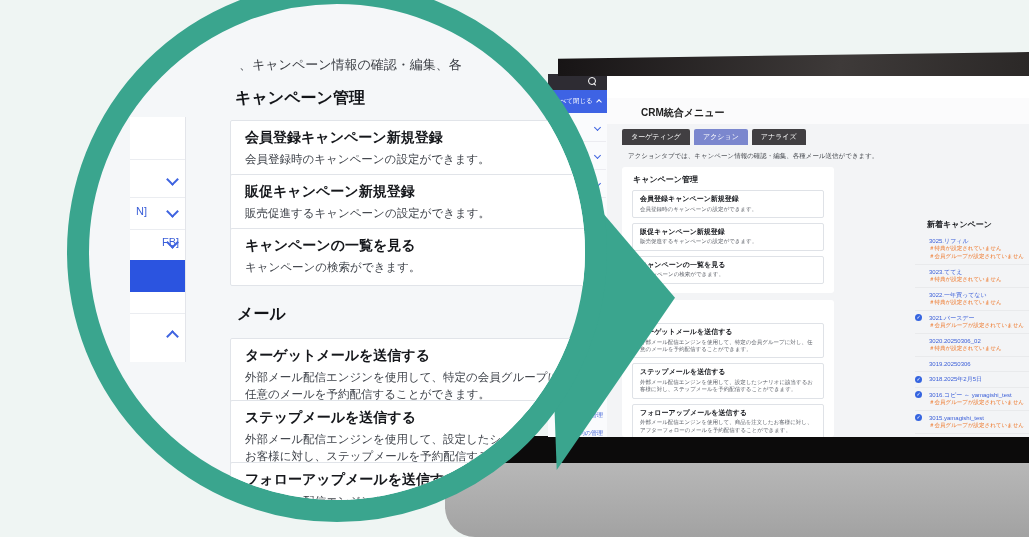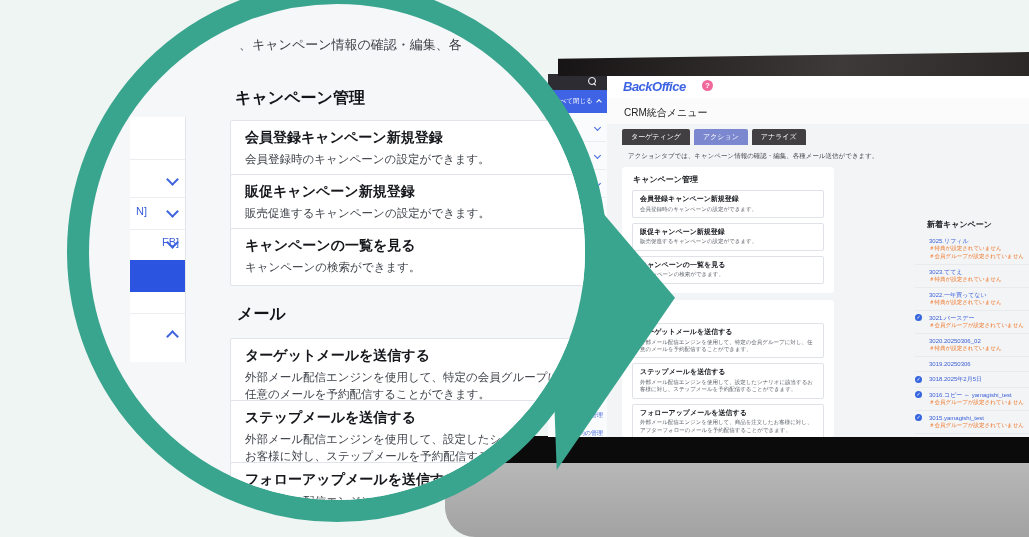--- a/index.html
+++ b/index.html
@@ -26,21 +26,21 @@
   .chev.down{transform:rotate(45deg);}
   .chev.up{transform:rotate(-135deg);}
   .chev.white{border-color:#fff;width:3px;height:3px;}
   .sb-link{position:absolute;right:4px;font-size:6px;color:#3a5ed8;white-space:nowrap;}
   .m-head{left:59px;top:0;width:422px;height:24px;background:#fff;}
   .logo{position:absolute;left:16px;top:5px;font-size:13px;font-weight:bold;font-style:italic;
         color:#3d63e2;letter-spacing:-0.5px;}
   .badge{position:absolute;left:95px;top:6px;width:11px;height:11px;border-radius:50%;
          background:#f0679b;color:#fff;font-size:8px;font-weight:bold;text-align:center;line-height:11px;}
   .t-row{left:59px;top:24px;width:422px;height:26px;background:#fbfbfc;border-bottom:1px solid #d8dadd;}
-  .t-row span{position:absolute;left:17px;top:8px;font-size:10px;font-weight:normal;color:#222;}
+  .t-row span{position:absolute;left:34px;top:8px;font-size:10px;font-weight:bold;color:#222;}
   .content{left:59px;top:50px;width:422px;height:313px;background:#f3f4f6;}
   .tabs{position:absolute;left:15px;top:5px;display:flex;gap:4px;}
   .tab{height:16px;line-height:16px;padding:0 9px;font-size:7px;color:#fff;background:#413f42;
        border-radius:2px 2px 0 0;}
   .tab.active{background:#7b87ce;}
   .note{position:absolute;left:21px;top:28px;font-size:6.5px;color:#45484e;}
   .panel{position:absolute;background:#fff;border-radius:3px;}
   .panel h3{margin:0;padding:7px 0 5px 11px;font-size:8px;color:#17191d;}
   .mini-card{margin:0 10px 5px 10px;background:#fff;border:1px solid #dfe2e7;border-radius:2px;
              padding:3px 7px 4px 7px;}
@@ -55,21 +55,21 @@
       color:#fff;font-size:5px;line-height:7px;text-align:center;}
   .search-ico{position:absolute;left:40px;top:3px;width:6px;height:6px;border:1.4px solid #fff;border-radius:50%;}
   .search-ico::after{content:"";position:absolute;left:5px;top:5px;width:3px;height:1.4px;background:#fff;
       transform:rotate(45deg);transform-origin:0 0;}
   
   .arrow{left:545px;top:145px;width:130px;height:325px;background:#3aa58e;
          clip-path:polygon(0 0,100% 47%,9% 100%);}
   .lens{left:67px;top:-18px;width:540px;height:540px;border-radius:50%;
         border:22px solid #3aa58e;background:#f5f7f9;box-sizing:border-box;overflow:hidden;}
   .lens-in{position:absolute;left:0;top:0;width:496px;height:496px;}
-  .frag-top{position:absolute;left:150px;top:32px;width:330px;font-size:13px;color:#3c3f45;white-space:nowrap;}
+  .frag-top{position:absolute;left:150px;top:52px;width:330px;font-size:13px;color:#3c3f45;white-space:nowrap;}
   .z-sidebar{position:absolute;left:41px;top:113px;width:55px;height:245px;background:#fff;
              border-right:1px solid #e3e5ea;}
   .z-sep{position:absolute;left:0;width:55px;border-top:1px solid #ebedf1;}
   .z-chev{position:absolute;width:7px;height:7px;border-right:2px solid #3e63e0;border-bottom:2px solid #3e63e0;}
   .z-frag{position:absolute;font-size:11px;color:#3a5ed8;}
   .z-blue{position:absolute;left:0px;top:143px;width:55px;height:32px;background:#2b54e0;}
   .z-h{position:absolute;font-size:16px;font-weight:bold;color:#121418;margin:0;}
   .z-card{position:absolute;left:141px;width:382px;background:#fff;border:1px solid #e1e4e9;
           border-radius:2px;padding:8px 14px 9px 14px;box-sizing:border-box;}
   .z-card .ttl{font-size:14px;font-weight:bold;color:#15171b;}
@@ -95,24 +95,20 @@
     <span class="chev down" style="position:absolute;right:7px;top:12px;"></span>
     <div class="sb-sep" style="top:56px;"></div>
     <span class="chev down" style="position:absolute;right:7px;top:40px;"></span>
     <div class="sb-sep" style="top:84px;"></div>
     <span class="chev down" style="position:absolute;right:7px;top:68px;"></span>
     <a class="sb-link" style="top:298px;">予約管理</a>
     <a class="sb-link" style="top:316px;">ド予約の管理</a>
 
   </div>
 
-  <div class="abs m-head">
-    <span class="logo">BackOffice</span>
-    <span class="badge">?</span>
-  </div>
   <div class="abs t-row">
     <span>CRM統合メニュー</span>
   </div>
 
   <div class="abs content">
     <div class="tabs">
       <div class="tab">ターゲティング</div>
       <div class="tab active">アクション</div>
       <div class="tab">アナライズ</div>
     </div>

